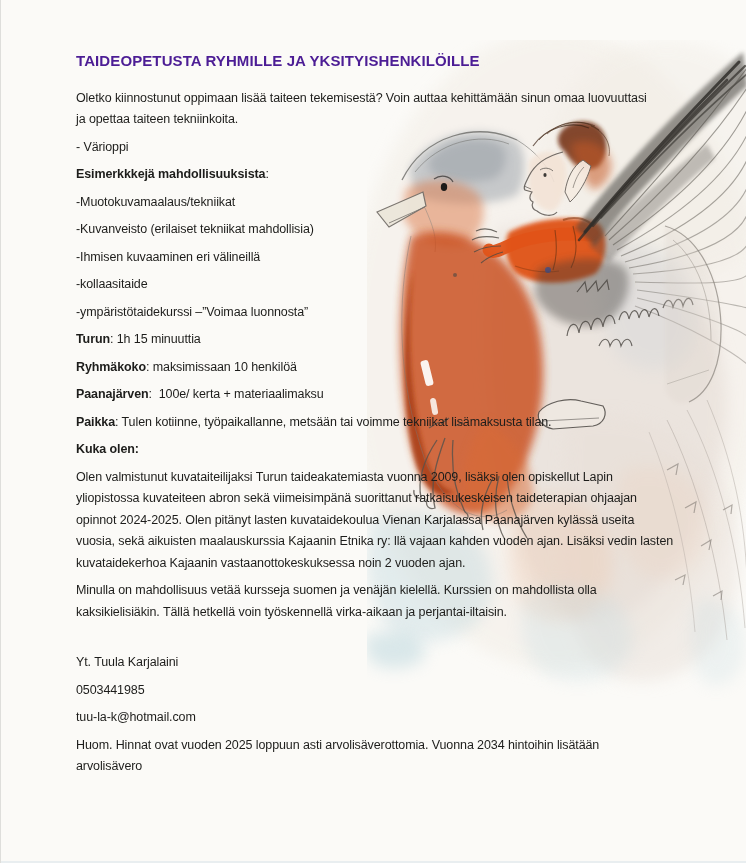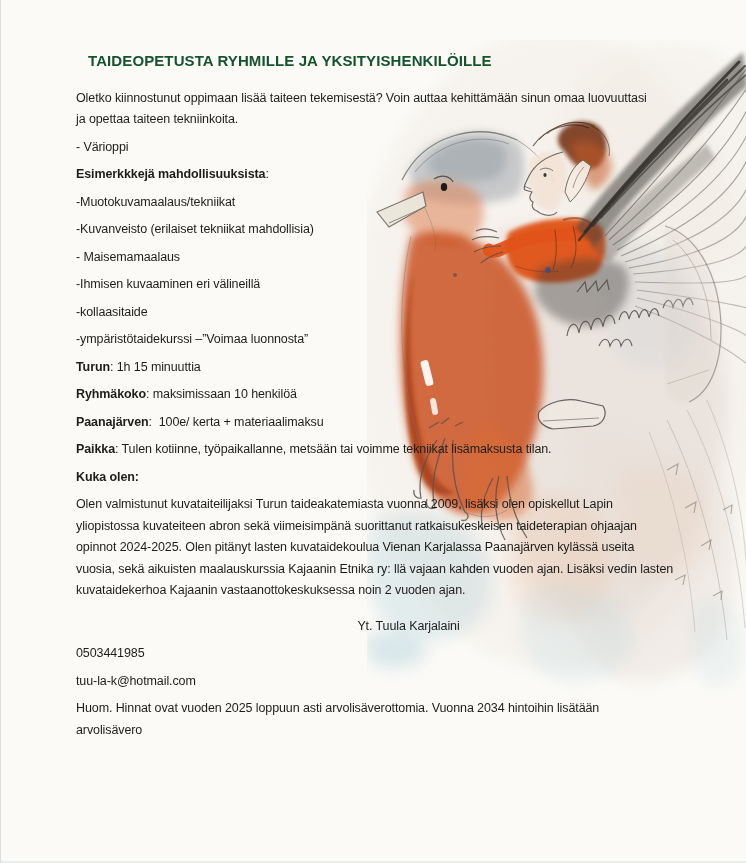--- a/index.html
+++ b/index.html
@@ -12,24 +12,24 @@
     box-shadow:inset 0 -2px 0 #e9eef0;
     font-family:"Liberation Sans", sans-serif;
   }
   .content{
     position:absolute;left:75px;top:0;width:665px;z-index:2;
     font-size:12.5px;line-height:21.5px;color:#1d1d1b;letter-spacing:-0.1px;
   }
   .p{margin:0 0 6px;white-space:pre;}
   .title{
     font-size:15px;font-weight:700;letter-spacing:0.1px;
-    margin:50px 12px 16px;white-space:pre;color:#14532d;
+    margin:50px 0 16px;white-space:pre;color:#4c1d95;
   }
   .b{font-weight:700;}
-  .mt{margin-top:14px;text-align:center;}
+  .mt{margin-top:29px;}
   .art{position:absolute;left:366px;top:40px;width:380px;height:670px;z-index:1;}
 </style>
 </head>
 <body>
 
 <div class="page">
 
   <svg class="art" viewBox="0 0 380 670" aria-hidden="true">
     <defs>
       <filter id="b2" x="-40%" y="-40%" width="180%" height="180%">
@@ -195,37 +195,38 @@
     <h1 class="title">TAIDEOPETUSTA RYHMILLE JA YKSITYISHENKILÖILLE</h1>
 
     <p class="p">Oletko kiinnostunut oppimaan lisää taiteen tekemisestä? Voin auttaa kehittämään sinun omaa luovuuttasi
 ja opettaa taiteen tekniinkoita.</p>
 
     <p class="p">- Värioppi</p>
 
     <p class="p"><span class="b">Esimerkkkejä mahdollisuuksista</span><span>:</span></p>
     <p class="p">-Muotokuvamaalaus/tekniikat</p>
     <p class="p">-Kuvanveisto (erilaiset tekniikat mahdollisia)</p>
-    <p class="p">- Maisemamaalaus</p>
     <p class="p">-Ihmisen kuvaaminen eri välineillä</p>
     <p class="p">-kollaasitaide</p>
     <p class="p">-ympäristötaidekurssi –”Voimaa luonnosta”</p>
 
     <p class="p"><span class="b">Turun</span><span>: 1h 15 minuuttia</span></p>
     <p class="p"><span class="b">Ryhmäkoko</span><span>: maksimissaan 10 henkilöä</span></p>
     <p class="p"><span class="b">Paanajärven</span><span>:  100e/ kerta + materiaalimaksu</span></p>
     <p class="p"><span class="b">Paikka</span><span>: Tulen kotiinne, työpaikallanne, metsään tai voimme tekniikat lisämaksusta tilan.</span></p>
     <p class="p"><span class="b">Kuka olen</span><span class="b">:</span></p>
 
     <p class="p">Olen valmistunut kuvataiteilijaksi Turun taideakatemiasta vuonna 2009, lisäksi olen opiskellut Lapin
 yliopistossa kuvateiteen abron sekä viimeisimpänä suorittanut ratkaisukeskeisen taideterapian ohjaajan
 opinnot 2024-2025. Olen pitänyt lasten kuvataidekoulua Vienan Karjalassa Paanajärven kylässä useita
 vuosia, sekä aikuisten maalauskurssia Kajaanin Etnika ry: llä vajaan kahden vuoden ajan. Lisäksi vedin lasten
 kuvataidekerhoa Kajaanin vastaanottokeskuksessa noin 2 vuoden ajan.</p>
 
+    <p class="p">Minulla on mahdollisuus vetää kursseja suomen ja venäjän kielellä. Kurssien on mahdollista olla
+kaksikielisiäkin. Tällä hetkellä voin työskennellä virka-aikaan ja perjantai-iltaisin.</p>
 
     <p class="p mt">Yt. Tuula Karjalaini</p>
     <p class="p">0503441985</p>
     <p class="p">tuu-la-k@hotmail.com</p>
 
     <p class="p">Huom. Hinnat ovat vuoden 2025 loppuun asti arvolisäverottomia. Vuonna 2034 hintoihin lisätään
 arvolisävero</p>
   </div>
 
 </div>

